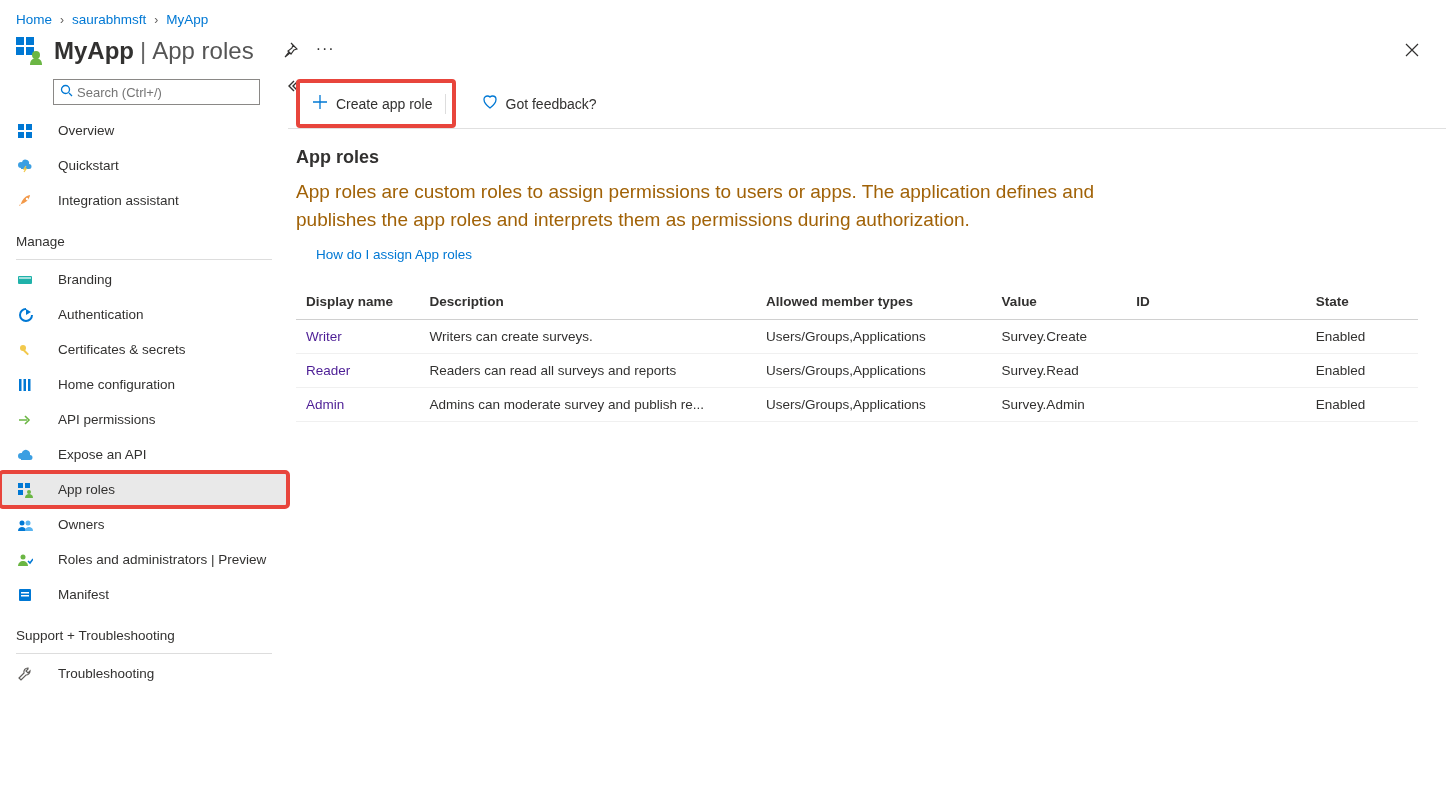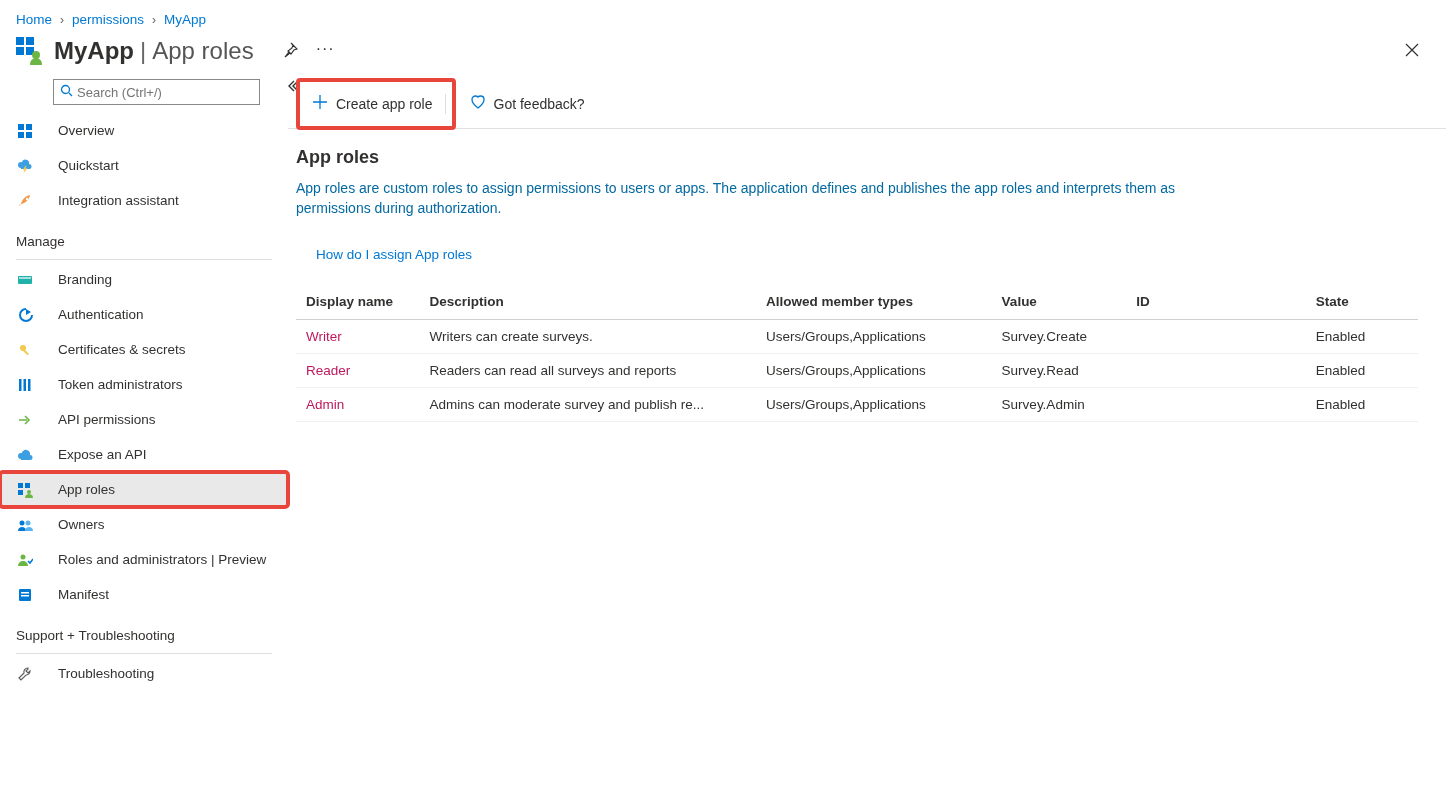--- a/index.html
+++ b/index.html
@@ -37,53 +37,53 @@
     .nav-item { display:flex; align-items:center; height:35px; padding:0 16px; gap:24px; cursor:pointer; font-size:13.5px; }
     .nav-item.selected { background:#e9e9e9; }
     .nav-item .nicon { width:18px; height:18px; display:flex; align-items:center; justify-content:center; }
     .nav-section { padding:16px 16px 4px 16px; font-size:13.5px; font-weight:400; color:#323130; }
     .nav-sep { border:none; border-top:1px solid #ddd; margin:6px 16px 2px 16px; }
 
     
     .main { flex:1; display:flex; flex-direction:column; min-width:0; }
 
     
-    .toolbar { display:flex; align-items:center; height:50px; border-bottom:1px solid #e0e0e0; padding:0 0 0 8px; gap:0; }
+    .toolbar { display:flex; height:50px; border-bottom:1px solid #e0e0e0; padding:0 0 0 8px; gap:12px; }
     .toolbar .tb-btn { display:flex; align-items:center; gap:8px; padding:6px 10px; cursor:pointer; font-size:14px; color:#323130; }
     .toolbar .tb-plus { color:#0078d4; }
     .toolbar .tb-heart { color:#0078d4; }
     .toolbar .vsep { width:1px; height:20px; background:#ddd; margin:0 2px; }
     .create-highlight { border:4px solid #e8453c; border-radius:4px; padding:0 4px 0 2px; margin-right:4px; display:flex; align-items:center;}
     .create-highlight .tb-btn{height:44px;}
 
     
     .content { padding:18px 28px 0 8px; overflow:auto; }
     .content h2 { font-size:18px; font-weight:600; margin-bottom:10px; }
-    .content p.desc { font-size:14px; color:#0369a1; max-width:880px; line-height:1.45; margin-bottom:28px; }
+    .content p.desc { font-size:19px; color:#a16207; max-width:880px; line-height:1.45; margin-bottom:14px; }
     .content a.help-link { color:#0078d4; font-size:13.5px; cursor:pointer; }
 
     
     table.data { width:100%; border-collapse:collapse; margin-top:24px; font-size:13.5px; }
     table.data th { text-align:left; font-weight:600; padding:8px 10px 10px 10px; border-bottom:1px solid #d0d0d0; color:#323130;}
     table.data td { padding:9px 10px; border-bottom:1px solid #f0f0f0; vertical-align:top; }
-    table.data td.name { color:#be185d; cursor:pointer; }
+    table.data td.name { color:#4c1d95; cursor:pointer; }
     table.data td.desc-cell { max-width:280px; white-space:nowrap; overflow:hidden; text-overflow:ellipsis; }
 
     
     .nav-item.red-outline { outline:4px solid #e8453c; outline-offset:-2px; border-radius:3px;}
   </style>
 </head>
 <body>
 
 <div class="page">
 
   <div class="breadcrumb">
     <span class="crumb">Home</span>
     <span class="chev">›</span>
-    <span class="crumb">permissions</span>
+    <span class="crumb">saurabhmsft</span>
     <span class="chev">›</span>
     <span class="crumb">MyApp</span>
   </div>
 
   <div class="title-row">
     <span class="app-icon">
       <svg width="28" height="28" viewBox="0 0 28 28">
         <rect x="0" y="0" width="8" height="8" fill="#0078d4"></rect>
           <rect x="10" y="0" width="8" height="8" fill="#0078d4"></rect>
         <rect x="0" y="10" width="8" height="8" fill="#0078d4"></rect>
@@ -194,21 +194,21 @@
             <span>Certificates &amp; secrets</span>
           </div>
           <div class="nav-item">
             <span class="nicon">
               <svg width="16" height="16" viewBox="0 0 16 16">
                 <rect x="2" y="2" width="2.5" height="12" fill="#0078d4"></rect>
                 <rect x="6.5" y="2" width="2.5" height="12" fill="#0078d4"></rect>
                 <rect x="11" y="2" width="2.5" height="12" fill="#0078d4"></rect>
               </svg>
             </span>
-            <span>Token administrators</span>
+            <span>Home configuration</span>
           </div>
           <div class="nav-item">
             <span class="nicon">
               <svg width="16" height="16" viewBox="0 0 16 16">
                 <path d="M2 8h8M8 4l4 4-4 4" fill="none" stroke="#6bb644" stroke-width="1.6"></path>
               </svg>
             </span>
             <span>API permissions</span>
           </div>
           <div class="nav-item">

